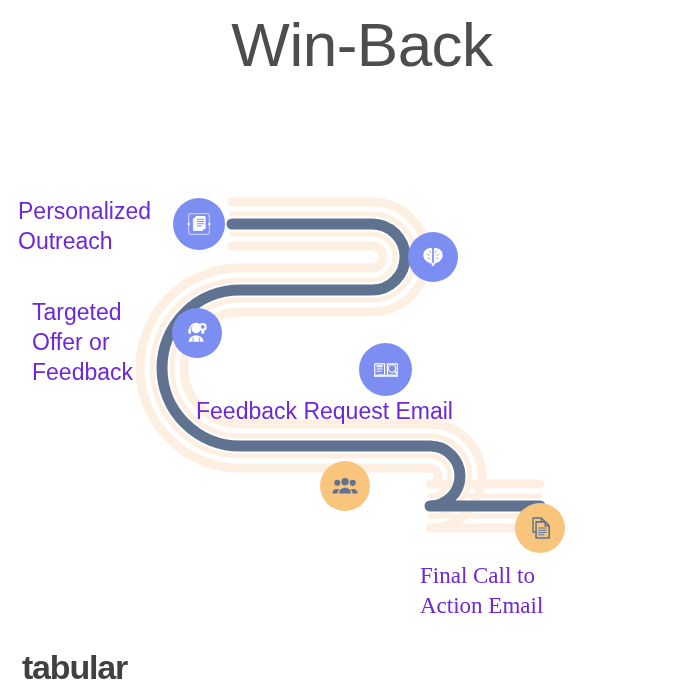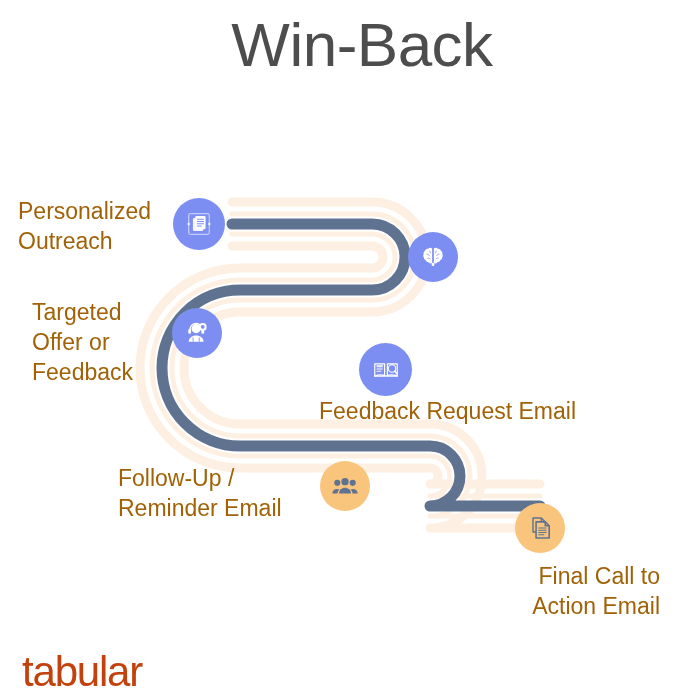--- a/index.html
+++ b/index.html
@@ -56,35 +56,35 @@
     align-items: center;
     justify-content: center;
   }
   .node svg { display: block; }
 
   
   .label {
     position: absolute;
     font-size: 23px;
     line-height: 30px;
-    color: #a16207;
+    color: #6d28d9;
     white-space: pre-line;
   }
   .label.right { text-align: left; }
   .label.left  { text-align: left; }
-  .label.center{ text-align: right; }
+  .label.center{ text-align: left; }
 
   
   .logo {
     position: absolute;
     left: 22px;
     top: 648px;
-    font-size: 42px;
-    font-weight: normal;
-    color: #c2410c;
+    font-size: 34px;
+    font-weight: bold;
+    color: #404040;
     letter-spacing: -1.2px;
   }
 </style>
 </head>
 <body>
 
 <div id="canvas">
 
   <div class="title">
     <span>Win-Back</span>
@@ -188,37 +188,35 @@
       <svg width="28" height="28" viewBox="0 0 32 32" fill="#5f7391">
         <circle cx="16" cy="11" r="4.2"></circle>
         <circle cx="7.2" cy="12.4" r="3.5"></circle>
         <circle cx="24.8" cy="12.4" r="3.5"></circle>
         <path d="M9.2 24.5c0-3.8 3-6.4 6.8-6.4s6.8 2.6 6.8 6.4z"></path>
         <path d="M1.5 24.5c0-3.1 2.3-5.2 5.3-5.2 1.1 0 2.1.3 2.9.8-1.3 1.1-2.1 2.6-2.3 4.4z"></path>
         <path d="M30.5 24.5c0-3.1-2.3-5.2-5.3-5.2-1.1 0-2.1.3-2.9.8 1.3 1.1 2.1 2.6 2.3 4.4z"></path>
       </svg>
     </span>
   </div>
-  <div class="label left" style="left:118px; top:463px; width:200px;">Follow-Up /
-Reminder Email</div>
 
   <div class="node" style="left:515px; top:503px; width:50px; height:50px; background:#f9c47c;">
     <span>
       <svg width="28" height="28" viewBox="0 0 32 32">
         <path d="M8 4.5h9.5l4 4v12H8z" fill="#f9c47c" stroke="#5f7391" stroke-width="1.6" stroke-linejoin="round"></path>
         <path d="M17.5 4.5v4h4" fill="none" stroke="#5f7391" stroke-width="1.6" stroke-linejoin="round"></path>
         <path d="M11.5 9h10.5l4.5 4.5v14H11.5z" fill="#f9c47c" stroke="#5f7391" stroke-width="1.8" stroke-linejoin="round"></path>
         <path d="M22 9v4.5h4.5" fill="none" stroke="#5f7391" stroke-width="1.8" stroke-linejoin="round"></path>
         <g stroke="#5f7391" stroke-width="1.2" stroke-linecap="round">
           <line x1="14.5" y1="16" x2="23" y2="16"></line>
           <line x1="14.5" y1="18.6" x2="23" y2="18.6"></line>
           <line x1="14.5" y1="21.2" x2="23" y2="21.2"></line>
           <line x1="14.5" y1="23.8" x2="20.5" y2="23.8"></line>
         </g>
       </svg>
     </span>
   </div>
-  <div class="label center" style="left:420px; top:561px; width:240px;">Final Call to
+  <div class="label center" style="left:420px; top:561px; width:240px;font-family:Liberation Serif, serif;">Final Call to
 Action Email</div>
 
   <div class="logo">tabular</div>
 
 </div>
 
 </body></html>

